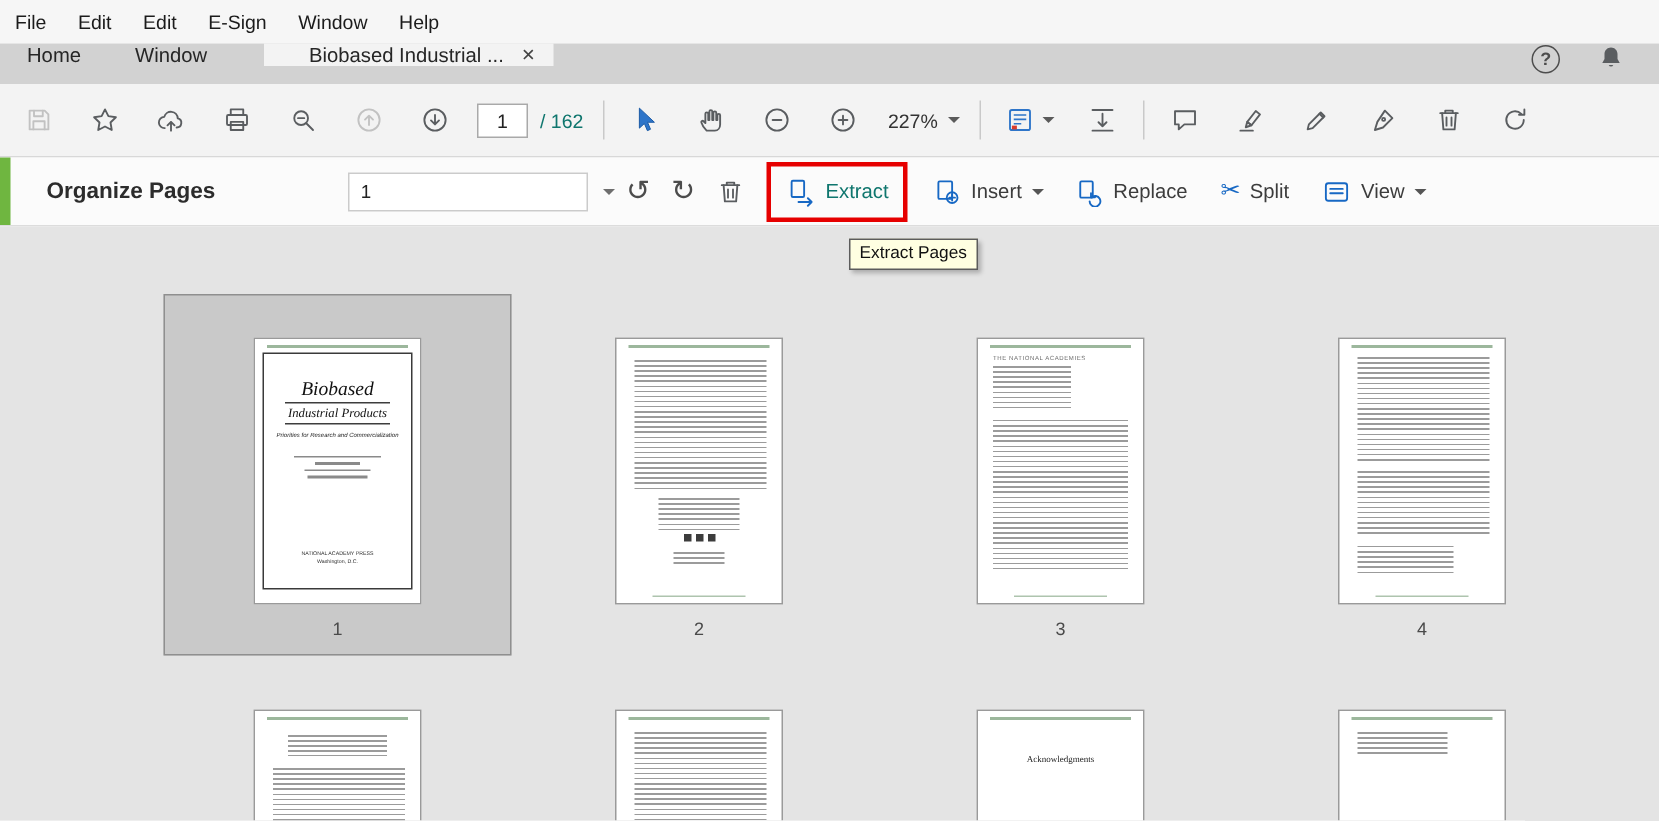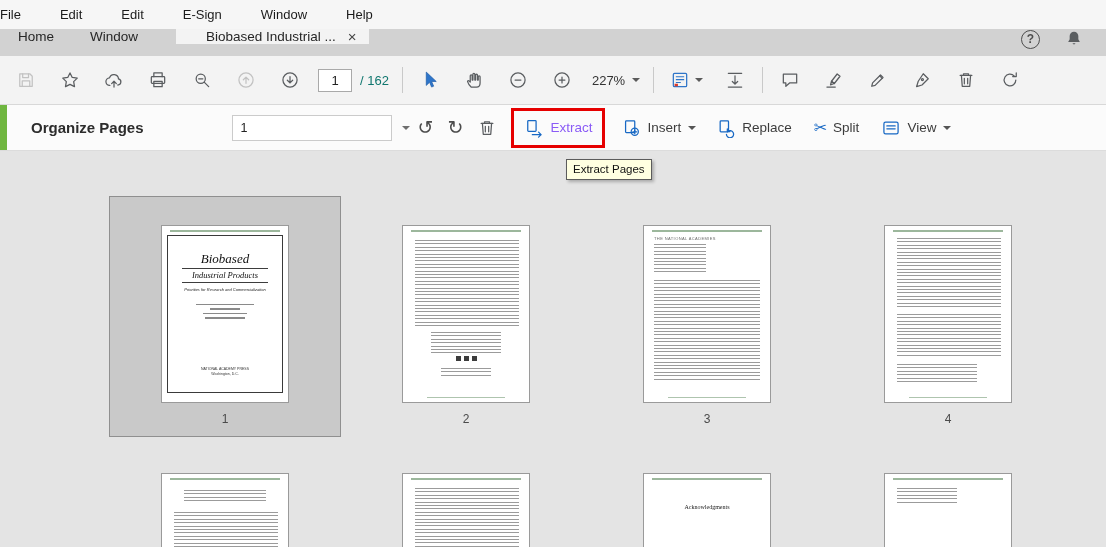--- a/index.html
+++ b/index.html
@@ -1,21 +1,21 @@
 <!DOCTYPE html>
 <html><head>
 <meta charset="utf-8">
 <style>
   * { box-sizing: border-box; margin: 0; padding: 0; }
   html,body { width:1106px; height:547px; overflow:hidden; }
   body { font-family:"Liberation Sans", sans-serif; background:#fff; color:#222; }
   .app { width:1106px; height:547px; display:flex; flex-direction:column; position:relative; }
 
   
-  .menu-bar { height:29px; background:#f6f6f6; display:flex; align-items:center; padding-left:0; gap:39px; font-size:13px; color:#1b1b1b; flex:0 0 auto; }
+  .menu-bar { height:29px; background:#f6f6f6; display:flex; align-items:center; padding-left:10px; gap:21px; font-size:13px; color:#1b1b1b; flex:0 0 auto; }
   .menu-item { cursor:default; }
 
   
   .tab-bar { height:27px; background:#d2d2d2; display:flex; align-items:flex-start; flex:0 0 auto; }
   .tab { display:flex; align-items:center; justify-content:center; padding:0 18px; font-size:13.5px; color:#262626; }
   .tab.doc { background:#f3f3f3; padding:0 10px 0 30px; gap:10px; margin-left:20px; min-width:180px; justify-content:space-between; }
   .tab-close { font-size:15px; color:#444; line-height:1; padding:0 2px; }
   .tabbar-right { margin-left:auto; display:flex; align-items:center; gap:24px; padding-right:22px; }
   .help-circle { width:19px; height:19px; border:1.6px solid #4d4d4d; border-radius:50%; display:flex; align-items:center; justify-content:center; font-size:12px; font-weight:bold; color:#4d4d4d; }
 
@@ -38,35 +38,35 @@
   .organize-bar { height:46px; background:#fbfbfb; border-bottom:1px solid #dcdcdc; display:flex; align-items:center; position:relative; flex:0 0 auto; z-index:5; }
   .org-accent { position:absolute; left:0; top:0; width:7px; height:100%; background:#6fb640; }
   .org-title { margin-left:31px; font-size:15px; font-weight:bold; color:#2c2c2c; white-space:nowrap; }
   .range-combo { margin-left:88px; width:160px; height:26px; border:1px solid #cbcbcb; background:#fff; display:flex; align-items:center; }
   .range-combo input { flex:1; border:none; outline:none; font-size:12.5px; padding-left:8px; font-family:inherit; color:#222; background:transparent; }
   .range-combo .caret { margin-right:7px; border-top-color:#6e6e6e; }
   .org-glyph { font-size:19px; color:#4c4c4c; line-height:1; }
   .org-btn { display:flex; align-items:center; justify-content:center; flex:0 0 auto; }
   .extract-wrap { margin-left:14px; border:3px solid #e60000; height:40px; display:flex; align-items:center; padding:0 10px; gap:7px; }
   .org-action { display:flex; align-items:center; gap:6px; font-size:13.5px; color:#3c3c3c; white-space:nowrap; }
-  .extract-label { color:#8b5cf6; font-size:13.5px; }
+  .extract-label { color:#0f766e; font-size:13.5px; }
   .scissors { font-size:16px; color:#1768c4; line-height:1; }
   .org-action .caret { border-top-color:#555; margin-left:1px; }
   .ml14{margin-left:14px;} .ml16{margin-left:16px;} .ml20{margin-left:20px;} .ml22{margin-left:22px;} .ml26{margin-left:26px;}
 
   .tooltip { position:absolute; left:566px; top:54px; background:#ffffe1; border:1px solid #5c5c5c; font-size:11.5px; color:#111; padding:3px 6px 4px; white-space:nowrap; box-shadow:2px 2px 3px rgba(0,0,0,.25); z-index:20; }
 
   
   .content { flex:1 1 auto; background:#e4e4e4; overflow:hidden; padding-top:45px; }
   .thumb-row { display:flex; padding-left:109px; gap:9px; }
   .thumb-row.row2 { margin-top:35px; }
   .thumb-cell { width:232px; padding:28px 0 10px; display:flex; flex-direction:column; align-items:center; border:1px solid transparent; }
   .thumb-row.row2 .thumb-cell { padding-top:0; }
   .thumb-cell.selected { background:#c9c9c9; border-color:#8f8f8f; }
-  .page { width:128px; height:178px; background:#fff; border:1px solid #9a9a9a; position:relative; overflow:hidden; flex:0 0 auto; }
+  .page { width:112px; height:178px; background:#fff; border:1px solid #9a9a9a; position:relative; overflow:hidden; flex:0 0 auto; }
   .page-number { margin-top:9px; font-size:12px; color:#4a4a4a; }
   .green-line { position:absolute; top:4px; left:8px; right:8px; height:2px; background:#9cb79c; }
   .green-line-b { position:absolute; bottom:4px; left:24px; right:24px; height:1.5px; background:#aec4ae; }
   .tx { position:absolute; background-image:repeating-linear-gradient(to bottom,#9b9b9b 0px,#9b9b9b 1px,transparent 1px,transparent 3.4px); }
 
   
   .cover-frame { position:absolute; inset:9px 5px 9px; border:1px solid #3a3a3a; }
   .cover-rule { height:1px; background:#3d3d3d; margin:2px 14px 0; }
   .cover-t1 { font-family:"Liberation Serif", serif; font-style:italic; font-size:13px; text-align:center; color:#111; margin-top:16px; line-height:1.05; }
   .cover-t2 { font-family:"Liberation Serif", serif; font-style:italic; font-size:8.5px; text-align:center; color:#111; margin:1px 0 2px; }

